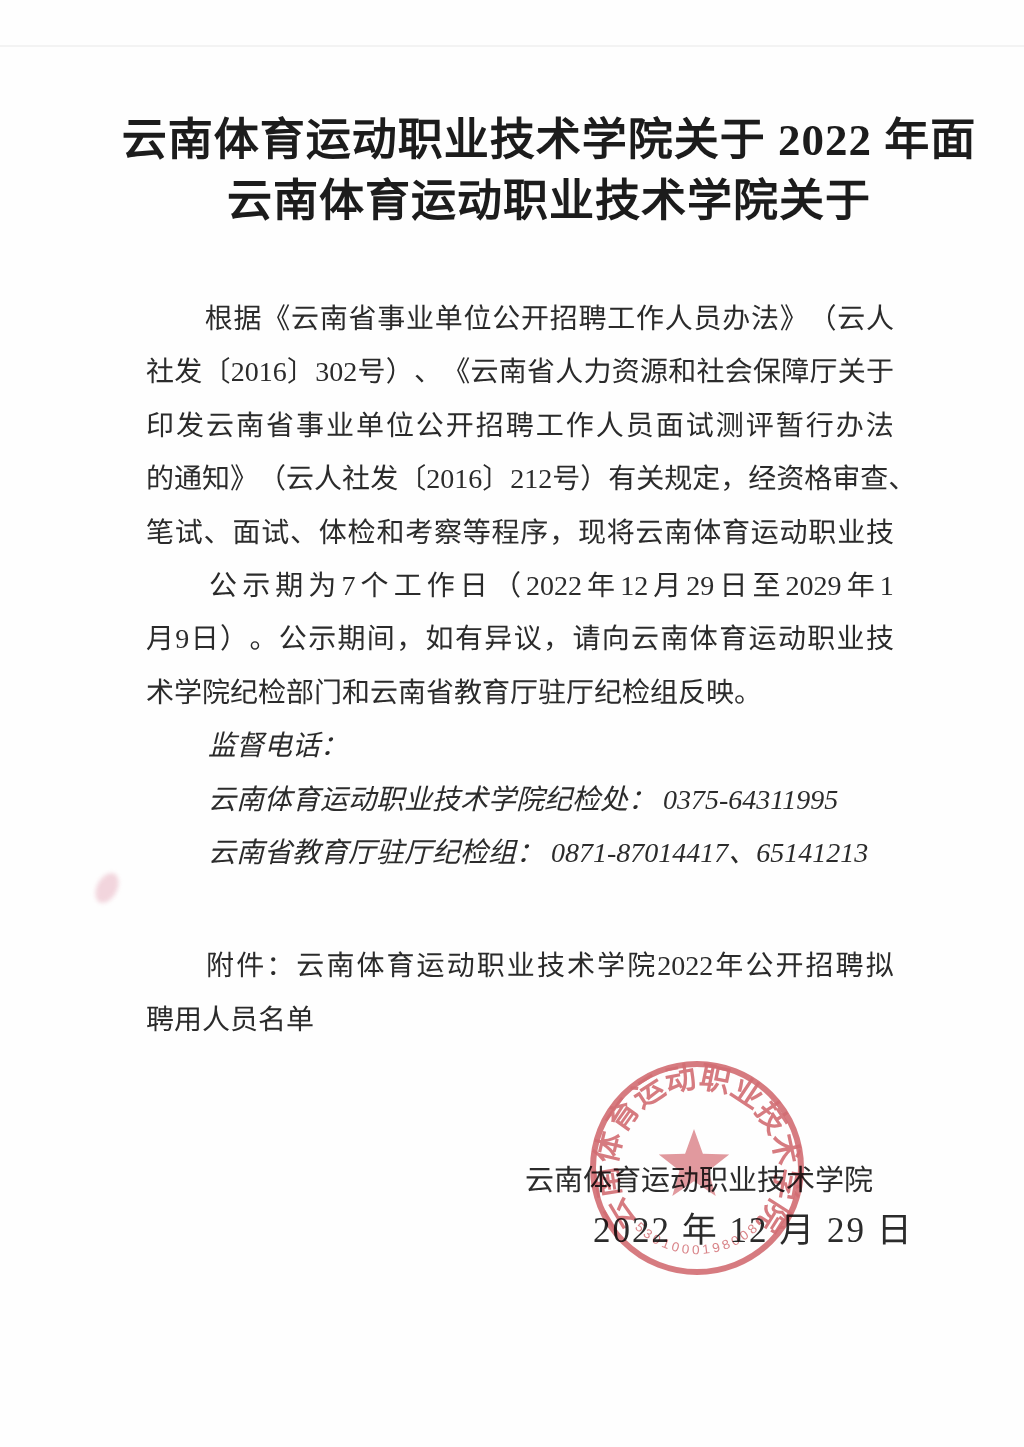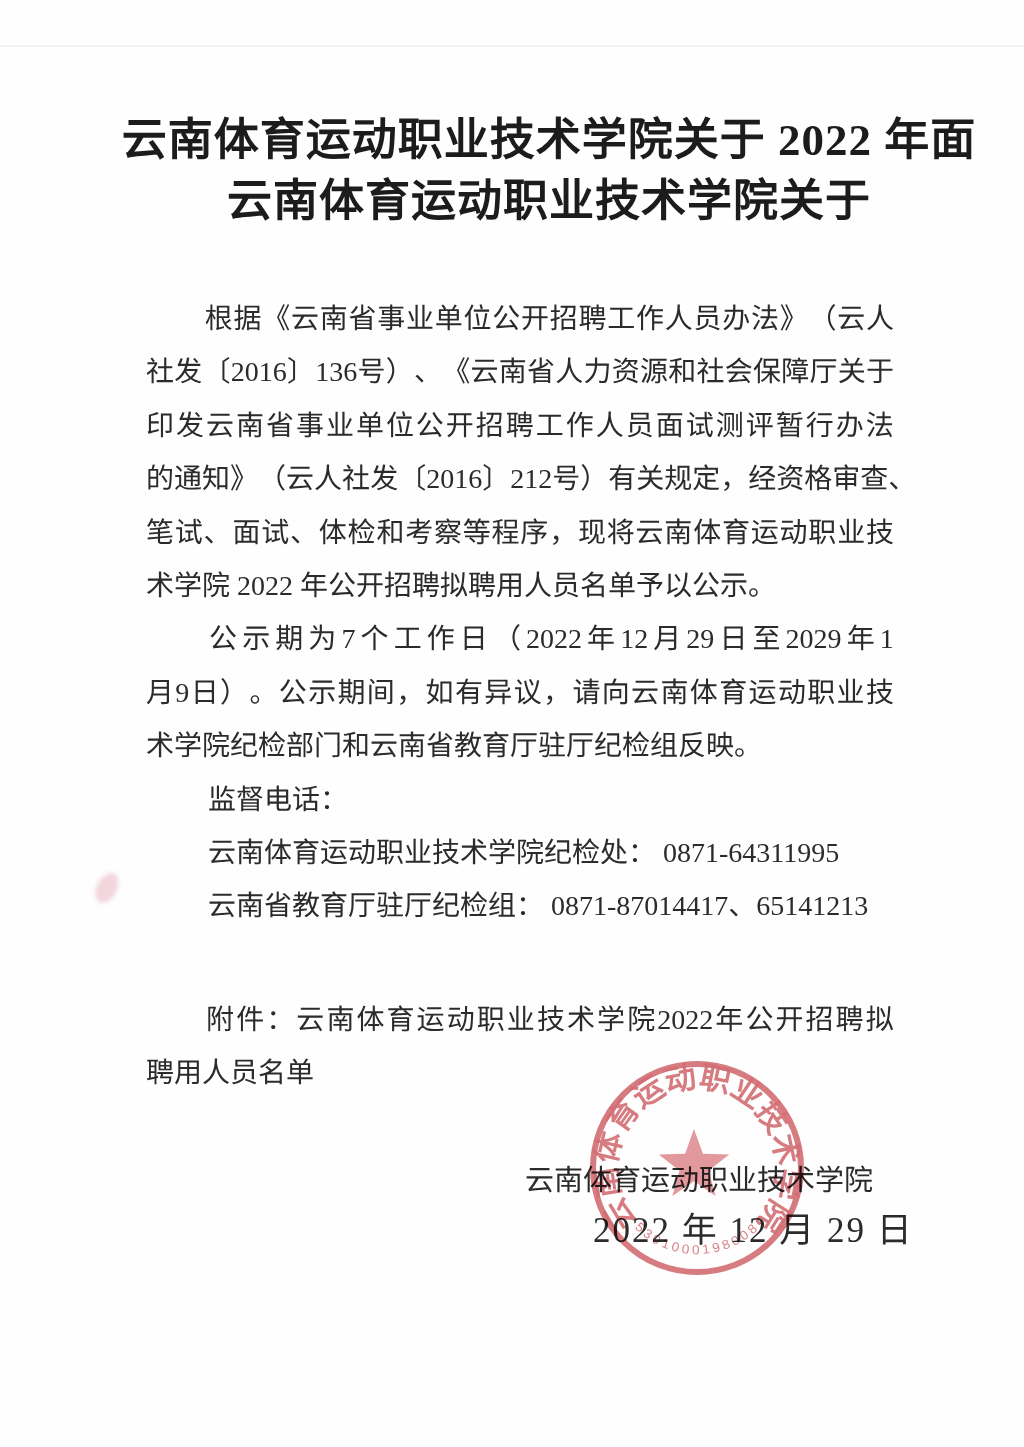--- a/index.html
+++ b/index.html
@@ -17,21 +17,21 @@
   .doc-title{
     position:absolute;left:0;top:110px;width:100%;text-align:center;
     font-size:45px;font-weight:700;line-height:61px;color:#1c1c1c;letter-spacing:1px;margin-left:37px;
   }
   .doc-body{position:absolute;left:146px;top:292px;width:748px;color:#2b2b2b;}
   .doc-line{height:53.4px;font-size:28px;}
   .jline{display:flex;justify-content:space-between;align-items:baseline;line-height:53.4px;}
   .jline span{white-space:pre;}
   .ind{flex:0 0 58px;}
   .nline{line-height:53.4px;white-space:pre;}
-  .indented{padding-left:62px;}
+  .indented{padding-left:62px;font-style:italic;}
   .doc-spacer{height:60px;}
   .sig-org{position:absolute;left:525px;top:1156px;font-size:29px;line-height:48px;color:#2b2b2b;}
   .sig-date{position:absolute;left:593px;top:1207px;font-size:35px;line-height:48px;color:#2b2b2b;letter-spacing:2px;}
   .seal{
     position:absolute;left:575px;top:1046px;width:244px;height:244px;
     mix-blend-mode:multiply;opacity:0.92;filter:blur(0.4px);
   }
 </style>
 </head>
 <body>
@@ -71,21 +71,21 @@
       <span>（</span>
       <span>云</span>
       <span>人</span>
     </div>
     <div class="doc-line jline">
       <span>社</span>
       <span>发</span>
       <span>〔</span>
       <span>2016</span>
       <span>〕</span>
-      <span>136</span>
+      <span>302</span>
       <span>号</span>
       <span>）</span>
       <span>、</span>
       <span>《</span>
       <span>云</span>
       <span>南</span>
       <span>省</span>
       <span>人</span>
       <span>力</span>
       <span>资</span>
@@ -175,21 +175,20 @@
       <span>云</span>
       <span>南</span>
       <span>体</span>
       <span>育</span>
       <span>运</span>
       <span>动</span>
       <span>职</span>
       <span>业</span>
       <span>技</span>
     </div>
-    <div class="doc-line nline">术学院 2022 年公开招聘拟聘用人员名单予以公示。</div>
     <div class="doc-line jline">
       <span class="ind"></span>
       <span>公</span>
       <span>示</span>
       <span>期</span>
       <span>为</span>
       <span>7</span>
       <span>个</span>
       <span>工</span>
       <span>作</span>
@@ -229,21 +228,21 @@
       <span>体</span>
       <span>育</span>
       <span>运</span>
       <span>动</span>
       <span>职</span>
       <span>业</span>
       <span>技</span>
     </div>
     <div class="doc-line nline">术学院纪检部门和云南省教育厅驻厅纪检组反映。</div>
     <div class="doc-line nline indented">监督电话：</div>
-    <div class="doc-line nline indented">云南体育运动职业技术学院纪检处： 0871-64311995</div>
+    <div class="doc-line nline indented">云南体育运动职业技术学院纪检处： 0375-64311995</div>
     <div class="doc-line nline indented">云南省教育厅驻厅纪检组： 0871-87014417、65141213</div>
     <div class="doc-spacer"></div>
     <div class="doc-line jline">
       <span class="ind"></span>
       <span>附</span>
       <span>件</span>
       <span>：</span>
       <span>云</span>
       <span>南</span>
       <span>体</span>

